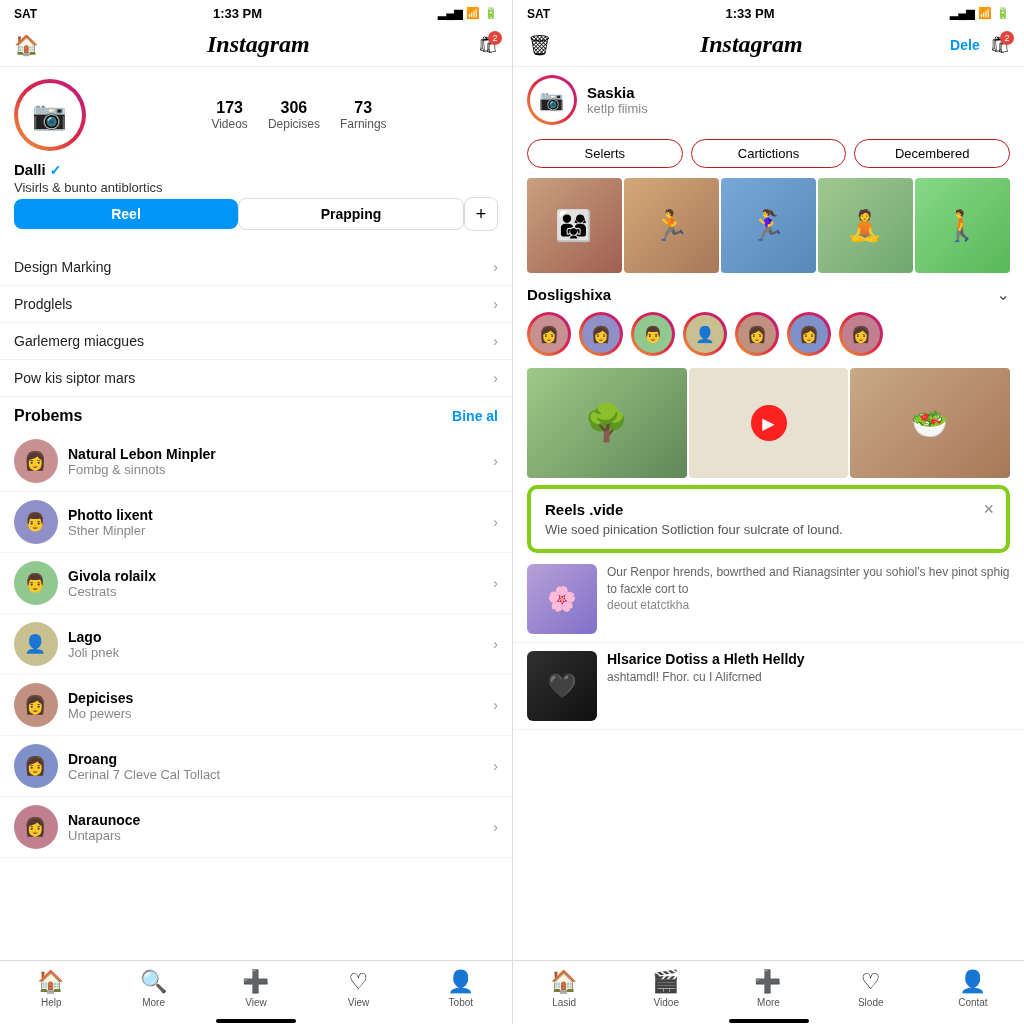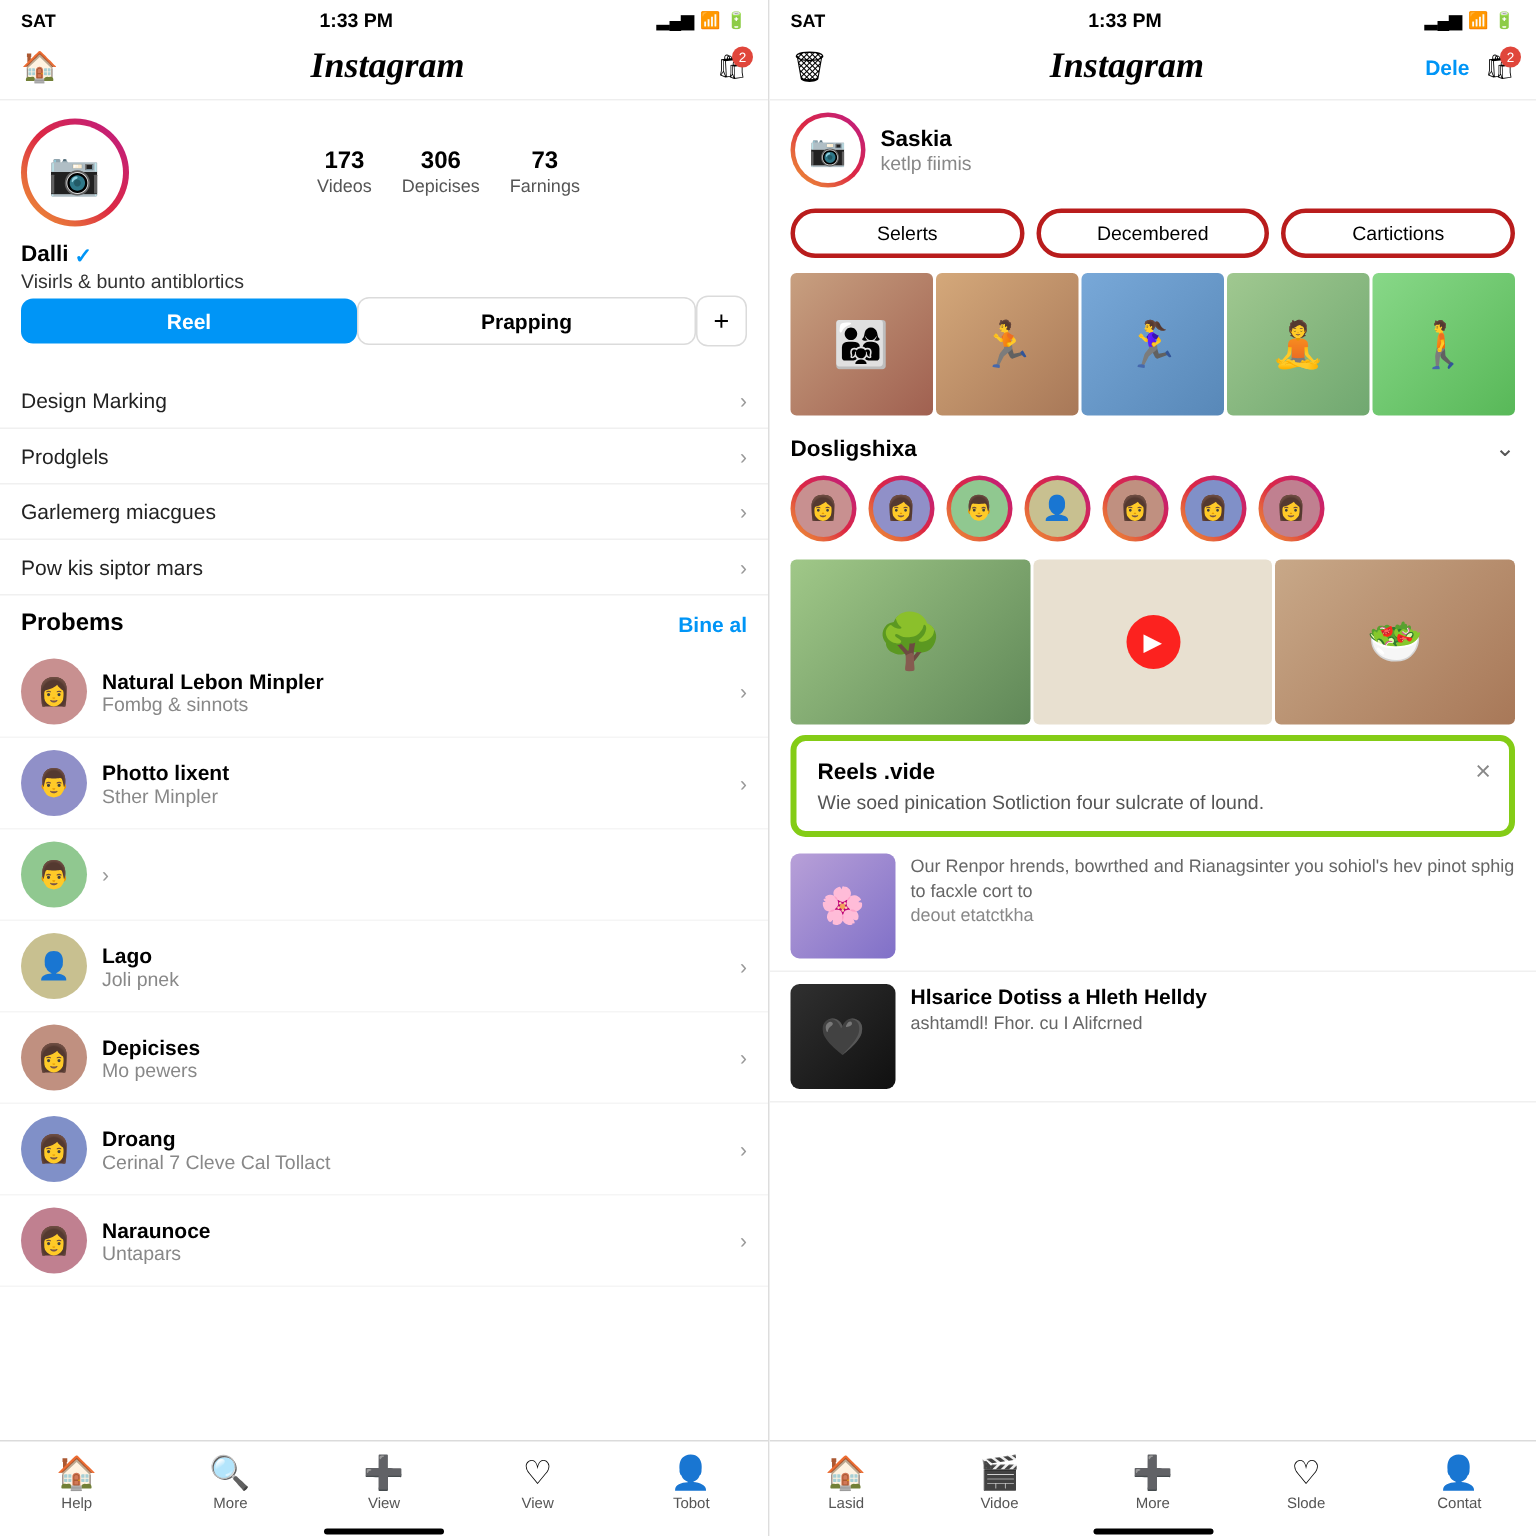--- a/index.html
+++ b/index.html
@@ -268,21 +268,21 @@
     .right-profile-info .subtitle { font-size: 13px; color: #888; }
 
     
     .tabs-row {
       display: flex;
       gap: 8px;
       padding: 6px 14px;
     }
     .tab-btn {
       flex: 1;
-      border: 3px solid #b91c1c;
+      border: 1px solid #b91c1c;
       border-radius: 20px;
       padding: 6px 4px;
       font-size: 13px;
       font-weight: 500;
       background: #fff;
       cursor: pointer;
       text-align: center;
     }
 
     
@@ -533,20 +533,24 @@
     <div class="list-item">
       <div class="list-avatar av2">👨</div>
       <div class="list-info">
         <div class="list-name">Photto lixent</div>
         <div class="list-sub">Sther Minpler</div>
       </div>
       <span class="list-arrow">›</span>
     </div>
     <div class="list-item">
       <div class="list-avatar av3">👨</div>
+      <div class="list-info">
+        <div class="list-name">Givola rolailx</div>
+        <div class="list-sub">Cestrats</div>
+      </div>
       <span class="list-arrow">›</span>
     </div>
     <div class="list-item">
       <div class="list-avatar av4">👤</div>
       <div class="list-info">
         <div class="list-name">Lago</div>
         <div class="list-sub">Joli pnek</div>
       </div>
       <span class="list-arrow">›</span>
     </div>
@@ -635,22 +639,22 @@
         <div class="profile-avatar-small-inner">📷</div>
       </div>
       <div class="right-profile-info">
         <div class="username">Saskia</div>
         <div class="subtitle">ketlp fiimis</div>
       </div>
     </div>
 
     <div class="tabs-row">
       <button class="tab-btn">Selerts</button>
+      <button class="tab-btn">Cartictions</button>
       <button class="tab-btn">Decembered</button>
-      <button class="tab-btn">Cartictions</button>
     </div>
 
     <div class="photo-grid">
       <div class="photo-cell pg1">
         <div class="photo-placeholder" style="font-size:30px;">👨‍👩‍👧</div>
       </div>
       <div class="photo-cell pg2">
         <div class="photo-placeholder" style="font-size:30px;">🏃</div>
       </div>
       <div class="photo-cell pg3">

